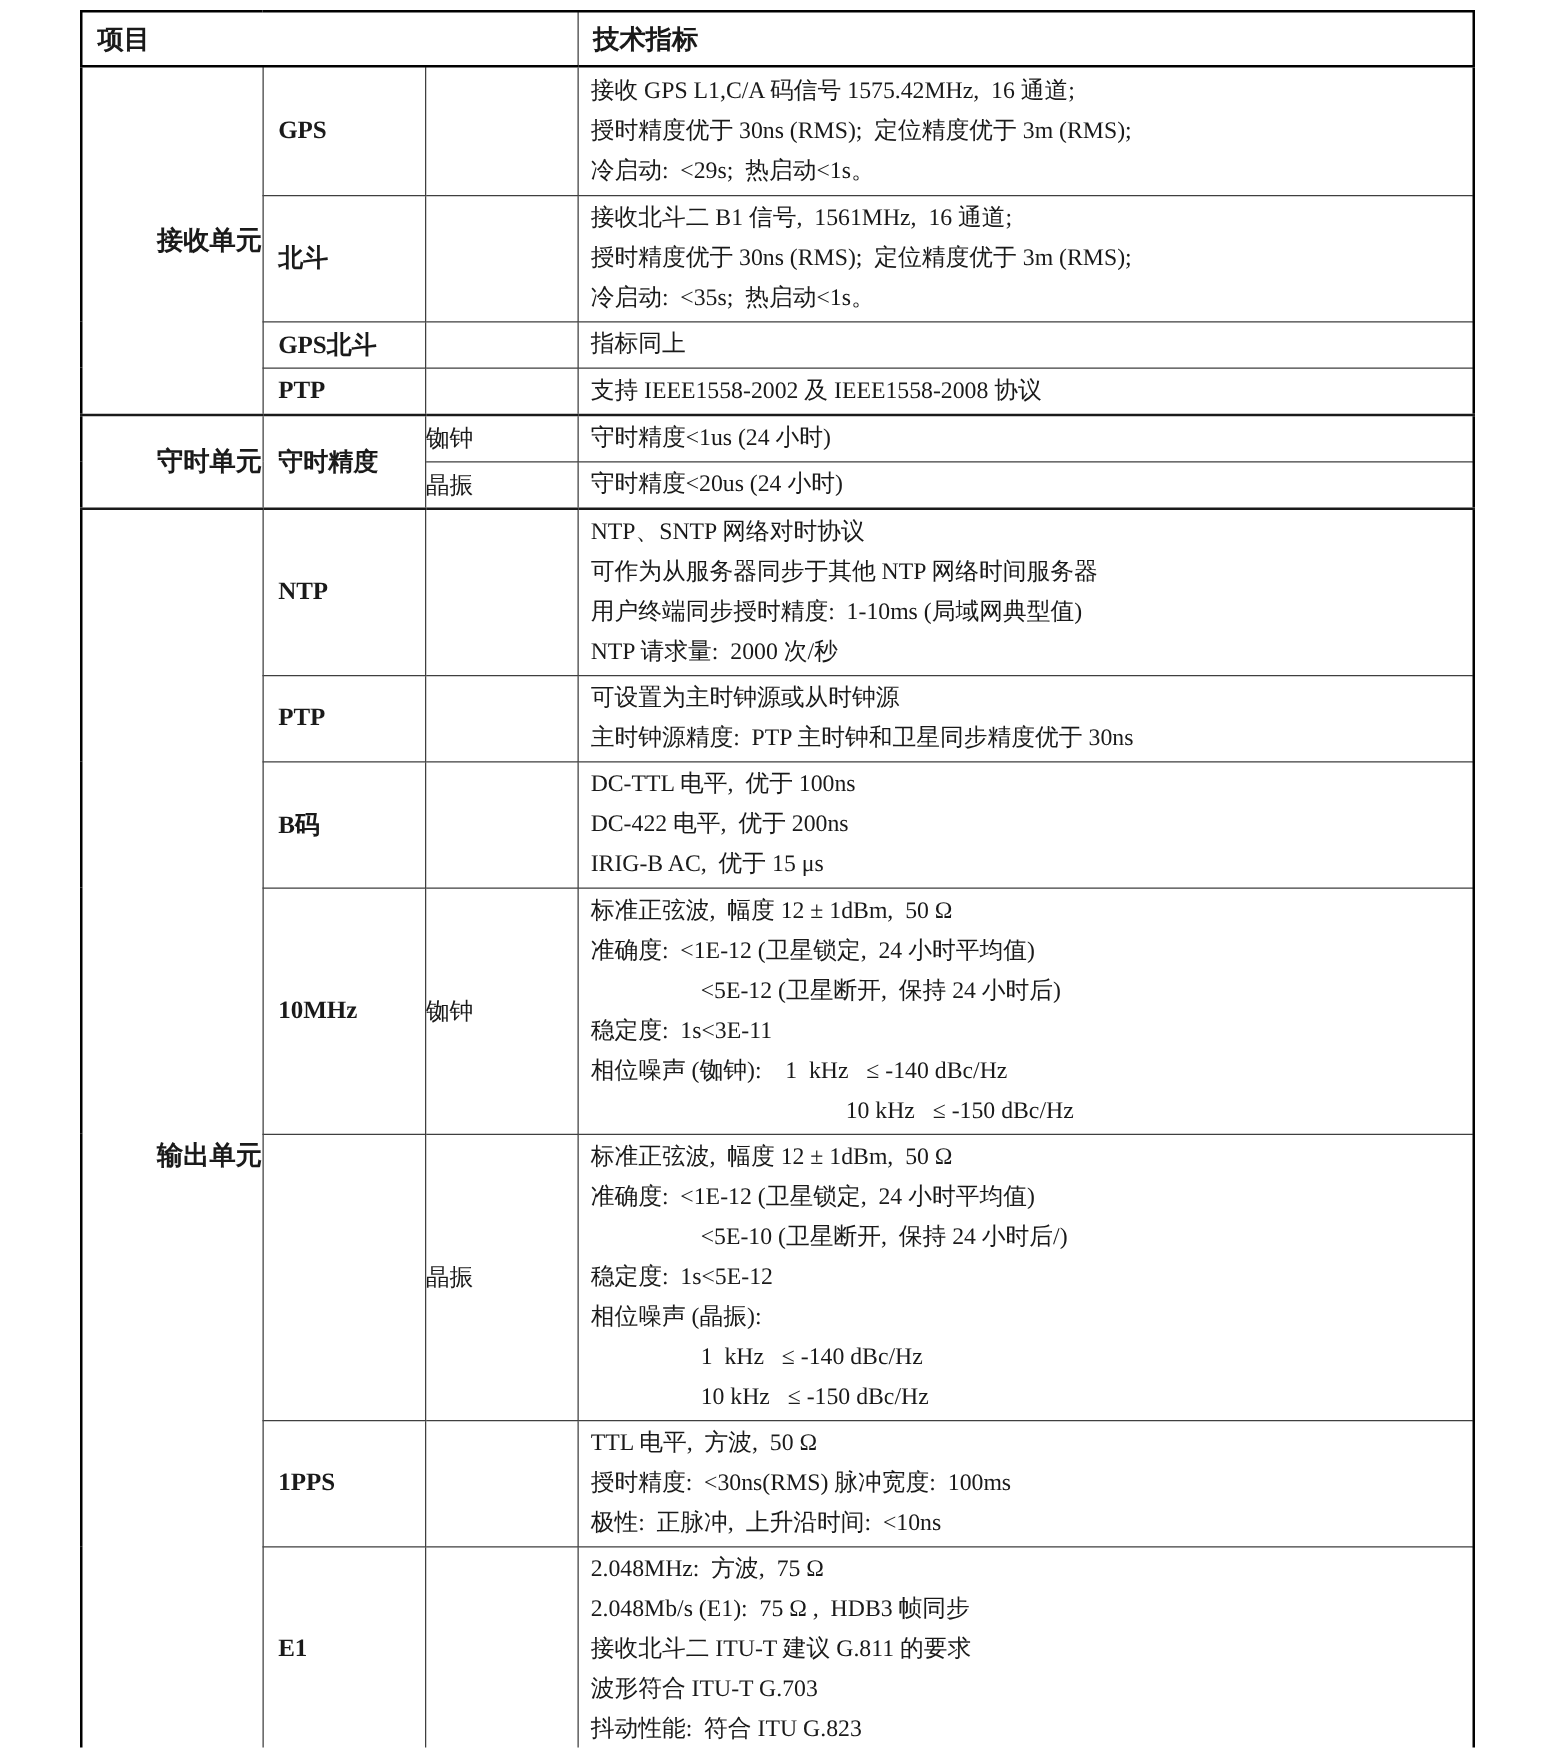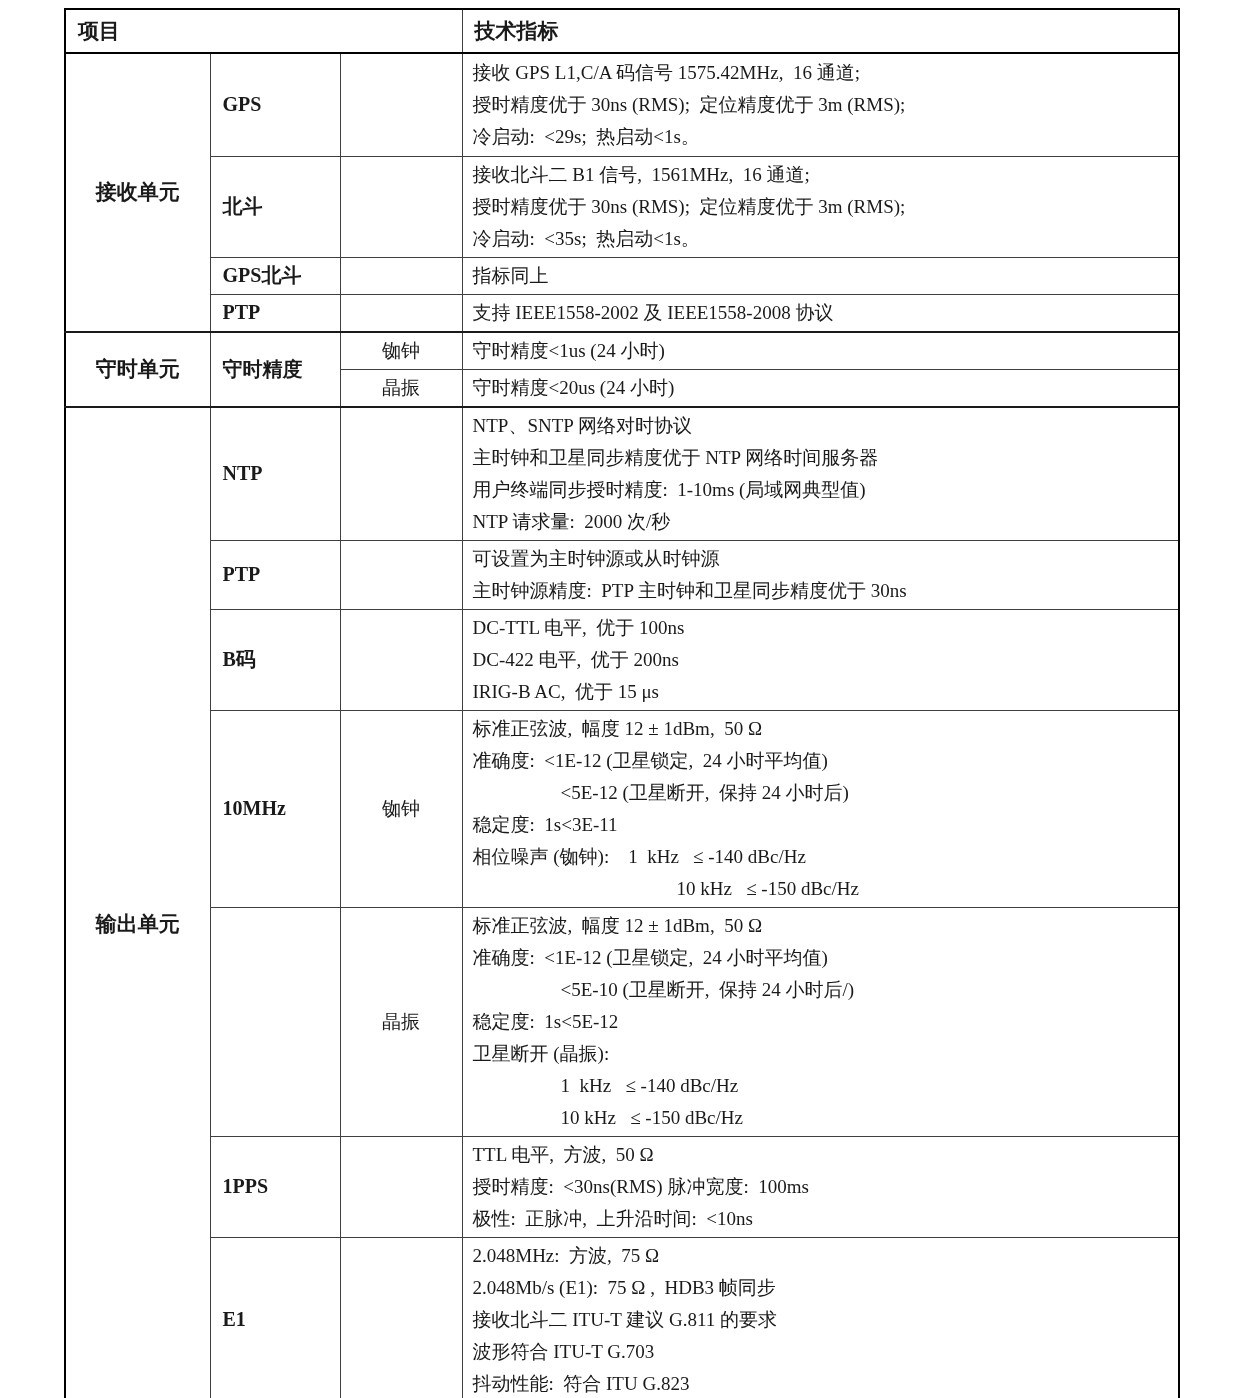--- a/index.html
+++ b/index.html
@@ -5,23 +5,23 @@
   html,body{margin:0;padding:0;background:#ffffff;}
   body{width:1240px;height:1398px;position:relative;
        font-family:"Liberation Serif","DejaVu Serif",serif;color:#1a1a1a;}
   table.spec{border-collapse:collapse;table-layout:fixed;
              position:absolute;left:64px;top:8px;width:1114px;}
   td{border:1px solid #3f3f3f;vertical-align:middle;padding:0;overflow:hidden;}
   table.spec{border:2px solid #000;}
   tr.hdr-row td{border-bottom:2px solid #000;}
   tr.section-top td{border-top:2px solid #1a1a1a;}
   .hdr{font-weight:bold;font-size:21px;padding-left:12px;}
-  .grp{font-weight:bold;font-size:21px;text-align:center;}
+  .grp{font-weight:bold;font-size:21px;text-align:right;}
   .lbl{font-weight:bold;font-size:20px;padding-left:12px;text-align:left;margin-left:20px;}
-  .sub{font-size:19px;text-align:center;}
+  .sub{font-size:19px;}
   .spec-cell{font-size:19px;padding:2px 0 2px 10px;}
   .line{line-height:32px;white-space:pre-wrap;}
   .in1{padding-left:88px;}
   .in2{padding-left:204px;}
 </style>
 </head>
 <body>
 
 <table class="spec">
   <colgroup>
@@ -89,21 +89,21 @@
           <div class="line">守时精度&lt;20us (24 小时)</div>
         </td>
   </tr>
 
   <tr class="section-top" style="height:132px">
     <td rowspan="8" class="grp">输出单元</td>
     <td class="lbl">NTP</td>
     <td class="sub"></td>
     <td class="spec-cell">
           <div class="line">NTP、SNTP 网络对时协议</div>
-          <div class="line">主时钟和卫星同步精度优于 NTP 网络时间服务器</div>
+          <div class="line">可作为从服务器同步于其他 NTP 网络时间服务器</div>
           <div class="line">用户终端同步授时精度:  1-10ms (局域网典型值)</div>
           <div class="line">NTP 请求量:  2000 次/秒</div>
         </td>
   </tr>
 
   <tr style="height:66px">
     <td class="lbl">PTP</td>
     <td class="sub"></td>
     <td class="spec-cell">
           <div class="line">可设置为主时钟源或从时钟源</div>
@@ -135,21 +135,21 @@
   </tr>
 
   <tr style="height:227px">
     <td class="lbl"></td>
     <td class="sub">晶振</td>
     <td class="spec-cell">
           <div class="line">标准正弦波,  幅度 12 ± 1dBm,  50 Ω</div>
           <div class="line">准确度:  &lt;1E-12 (卫星锁定,  24 小时平均值)</div>
           <div class="line in1">&lt;5E-10 (卫星断开,  保持 24 小时后/)</div>
           <div class="line">稳定度:  1s&lt;5E-12</div>
-          <div class="line">卫星断开 (晶振):</div>
+          <div class="line">相位噪声 (晶振):</div>
           <div class="line in1">1  kHz   ≤ -140 dBc/Hz</div>
           <div class="line in1">10 kHz   ≤ -150 dBc/Hz</div>
         </td>
   </tr>
 
   <tr style="height:100px">
     <td class="lbl">1PPS</td>
     <td class="sub"></td>
     <td class="spec-cell">
           <div class="line">TTL 电平,  方波,  50 Ω</div>

